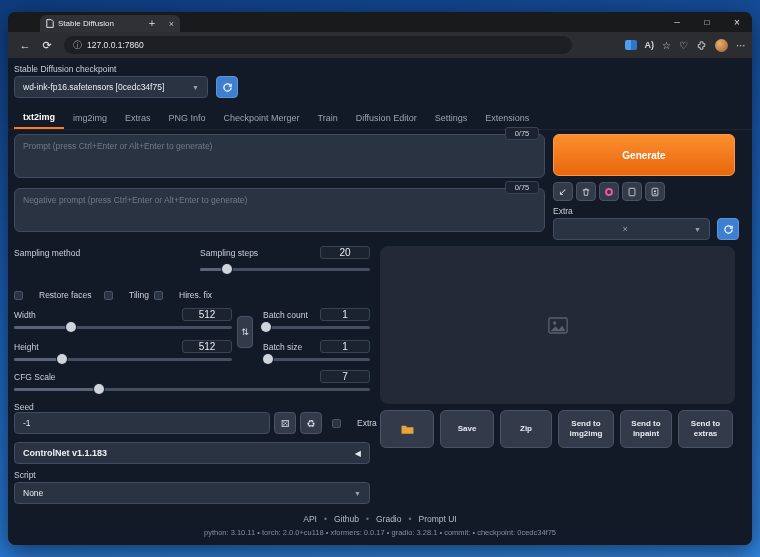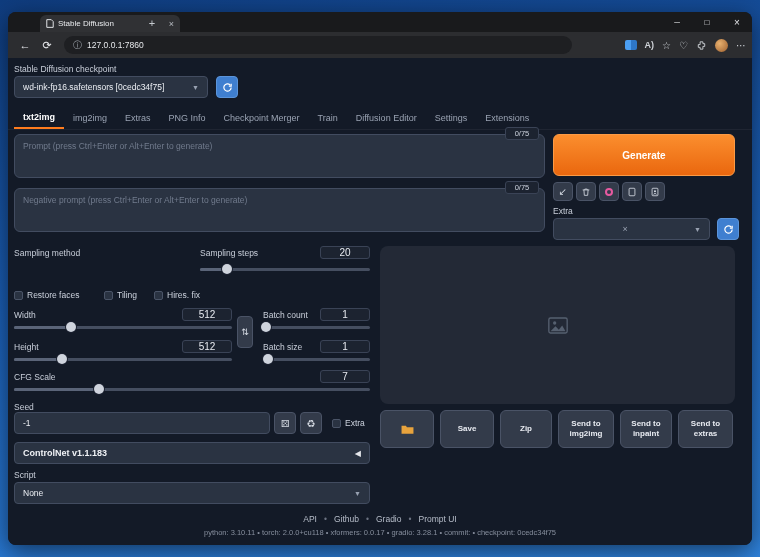--- a/index.html
+++ b/index.html
@@ -32,21 +32,21 @@
   .counter{position:absolute;width:34px;height:13px;background:#1c2330;border:1px solid #3a4356;border-radius:3px;color:#cdd3de;font-size:7.5px;display:flex;align-items:center;justify-content:center;z-index:3;}
   .tabs{position:absolute;left:0;top:48px;width:100%;height:24px;display:flex;align-items:stretch;padding-left:6px;border-bottom:1px solid rgba(255,255,255,.05);}
   .tab{display:flex;align-items:center;padding:0 9px;font-size:9px;color:#9aa3b3;}
   .tab.active{color:#fff;border-bottom:2px solid #ff7c1e;font-weight:bold;}
   .generate{position:absolute;background:linear-gradient(180deg,#fb8e2e,#ea670e);border:1px solid #fb9a45;border-radius:6px;color:#fff;font-weight:bold;font-size:10px;display:flex;align-items:center;justify-content:center;}
   .numbox{position:absolute;width:50px;height:13px;background:#1c2330;border:1px solid #3a4356;border-radius:3px;color:#e7eaf0;font-size:10px;display:flex;align-items:center;justify-content:center;}
   .slider{position:absolute;height:10px;}
   .track{position:absolute;left:0;right:0;top:4px;height:3px;background:#454e60;border-radius:2px;overflow:hidden;}
   .fill{height:100%;background:#5a6478;width:0;}
   .thumb{position:absolute;top:0;width:10px;height:10px;border-radius:50%;background:#cfd4dd;box-shadow:0 0 0 1px #1b2130;}
-  .check{position:absolute;display:flex;gap:4px;align-items:center;font-size:8.5px;color:#cdd3de;}
+  .check{position:absolute;display:flex;gap:16px;align-items:center;font-size:8.5px;color:#cdd3de;}
   .box{width:9px;height:9px;background:#2a3342;border:1px solid #4a5467;border-radius:2px;flex:none;}
   .accordion{position:absolute;height:22px;background:#2a3342;border:1px solid #424c60;border-radius:4px;display:flex;align-items:center;padding:0 8px;font-size:9px;font-weight:bold;color:#f0f2f6;}
   .accordion .arr{margin-left:auto;font-size:8px;color:#e5e7eb;}
   .preview{position:absolute;background:#232936;border-radius:8px;display:flex;align-items:center;justify-content:center;}
   .obtn{position:absolute;height:38px;background:#333b4a;border:1px solid #4a5366;border-radius:6px;color:#e8ebf1;font-size:8px;font-weight:bold;display:flex;align-items:center;justify-content:center;text-align:center;padding:2px 3px;line-height:1.25;}
   .flinks{position:absolute;left:0;right:0;top:456px;display:flex;justify-content:center;gap:7px;font-size:8.5px;color:#b6bdc9;}
   .flinks .sep{color:#6c7382;}
   .fver{position:absolute;left:0;right:0;top:470px;text-align:center;font-size:7.5px;color:#868e9d;}
   .pinkdot{width:8px;height:8px;border-radius:50%;border:2px solid #e75aa0;}
 </style>

